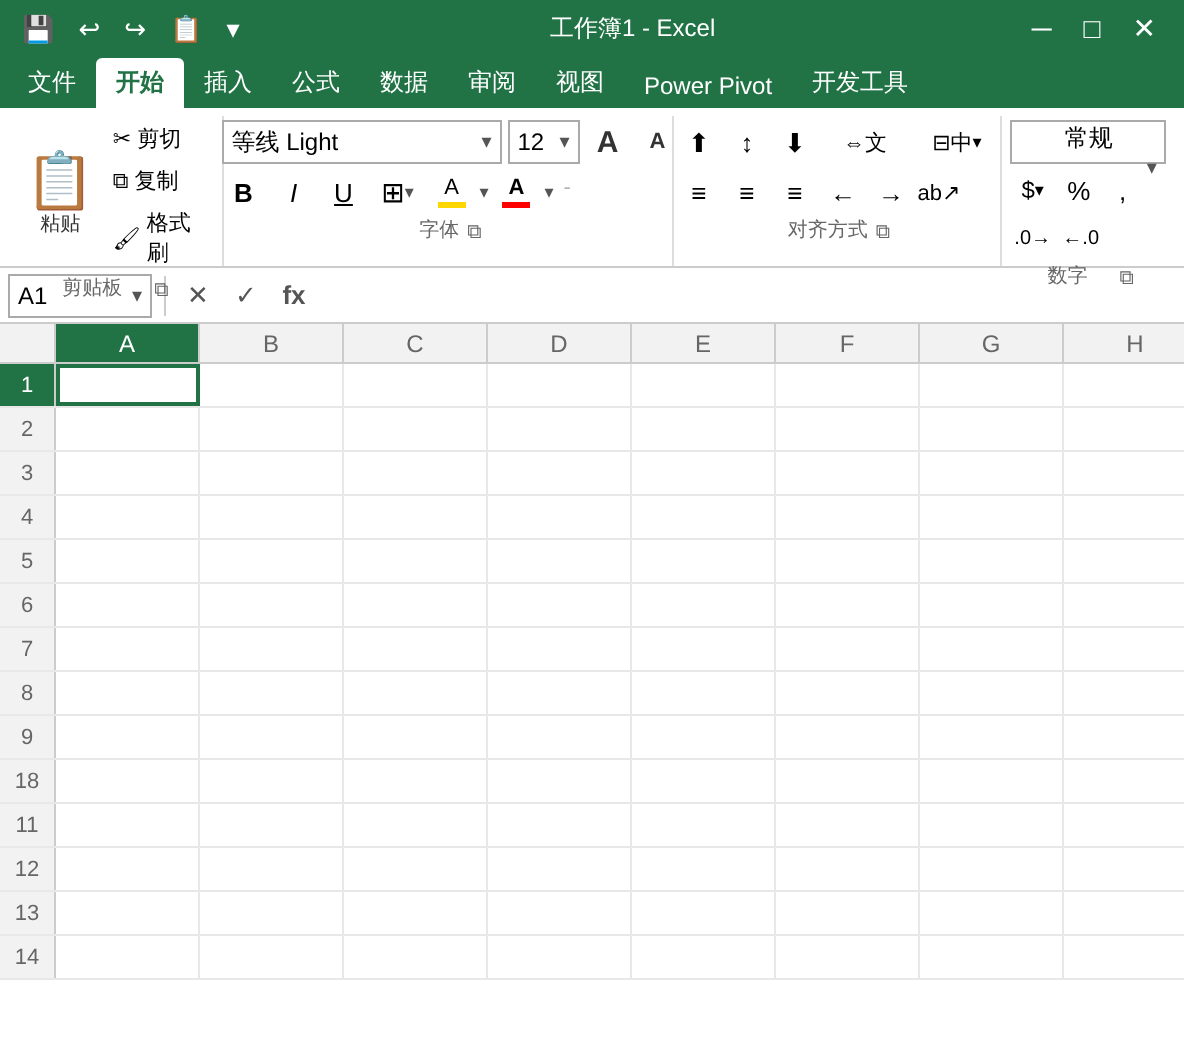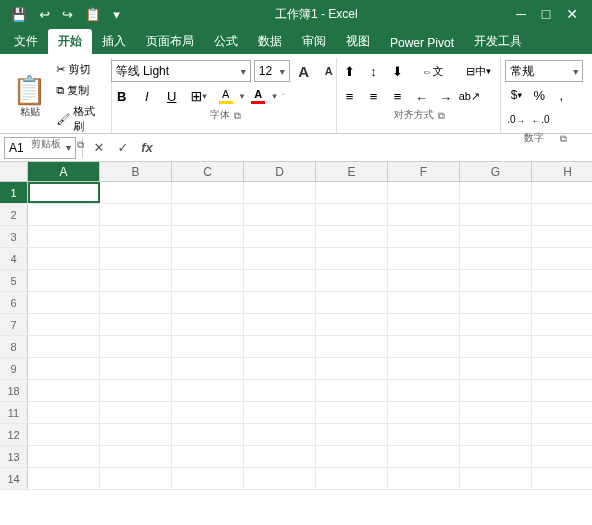--- a/index.html
+++ b/index.html
@@ -199,20 +199,21 @@
     .num-format-box {
       border: 1px solid #aaa;
       height: 22px;
       width: 78px;
       display: flex;
       align-items: center;
       padding: 0 4px;
       font-size: 12px;
       cursor: pointer;
       background: #fff;
+      flex-direction: column;
     }
     .num-format-box .arrow { margin-left: auto; font-size: 10px; color: #555; }
     .num-row {
       display: flex;
       gap: 2px;
       align-items: center;
     }
 
     
     #formula-bar {
@@ -375,21 +376,20 @@
     <span class="win-btn">─</span>
     <span class="win-btn">□</span>
     <span class="win-btn">✕</span>
   </div>
 </div>
 
 <div id="ribbon-tabs">
 <div class="ribbon-tab">文件</div>
     <div class="ribbon-tab active">开始</div>
     <div class="ribbon-tab">插入</div>
-    <div class="ribbon-tab">页面布局</div>
     <div class="ribbon-tab">公式</div>
     <div class="ribbon-tab">数据</div>
     <div class="ribbon-tab">审阅</div>
     <div class="ribbon-tab">视图</div>
     <div class="ribbon-tab">Power Pivot</div>
     <div class="ribbon-tab">开发工具</div>
   </div>
 
 <div id="ribbon">
 
@@ -557,21 +557,21 @@
     <span>A1</span>
     <span class="arrow">▾</span>
   </div>
   <div class="formula-sep"></div>
   <div class="formula-icon-btn">
     <span>✕</span>
   </div>
   <div class="formula-icon-btn">
     <span>✓</span>
   </div>
-  <div class="formula-icon-btn" style="font-weight:bold;font-style:italic;">
+  <div class="formula-icon-btn" style="font-weight:bold;">
     <span>fx</span>
   </div>
   <input id="formula-input" type="text" value="" style="">
 </div>
 
 <div id="spreadsheet">
   <div id="col-headers">
     <div class="row-header-spacer"></div>
   <div class="col-header col-a active">A</div>
       <div class="col-header col-b">B</div>

